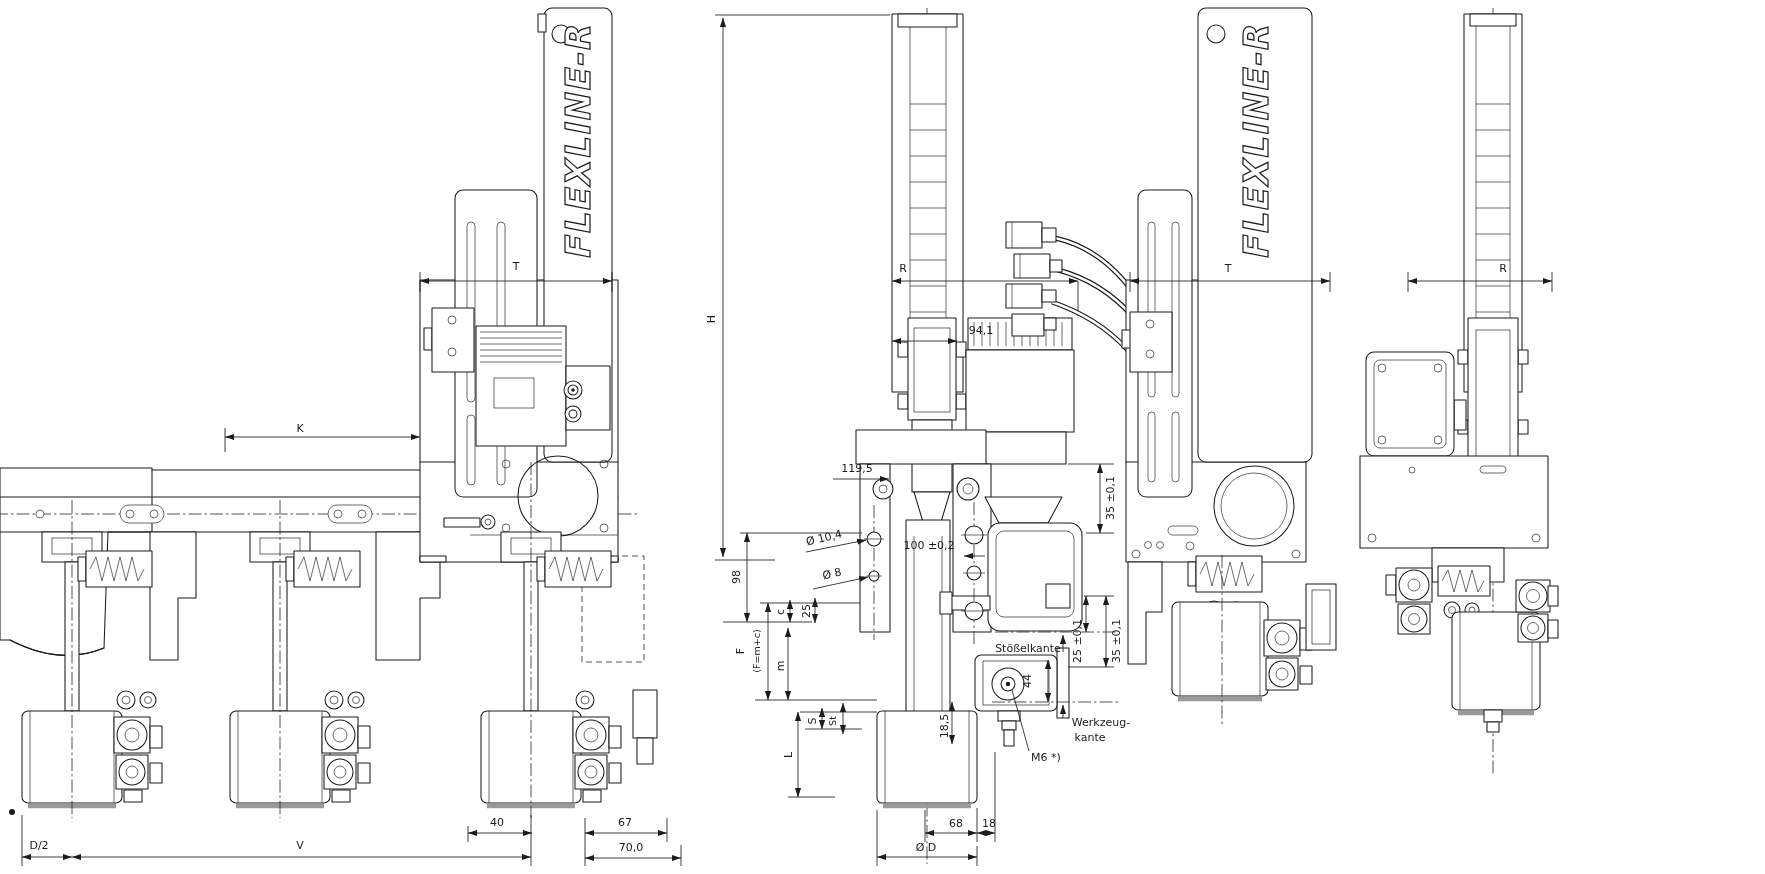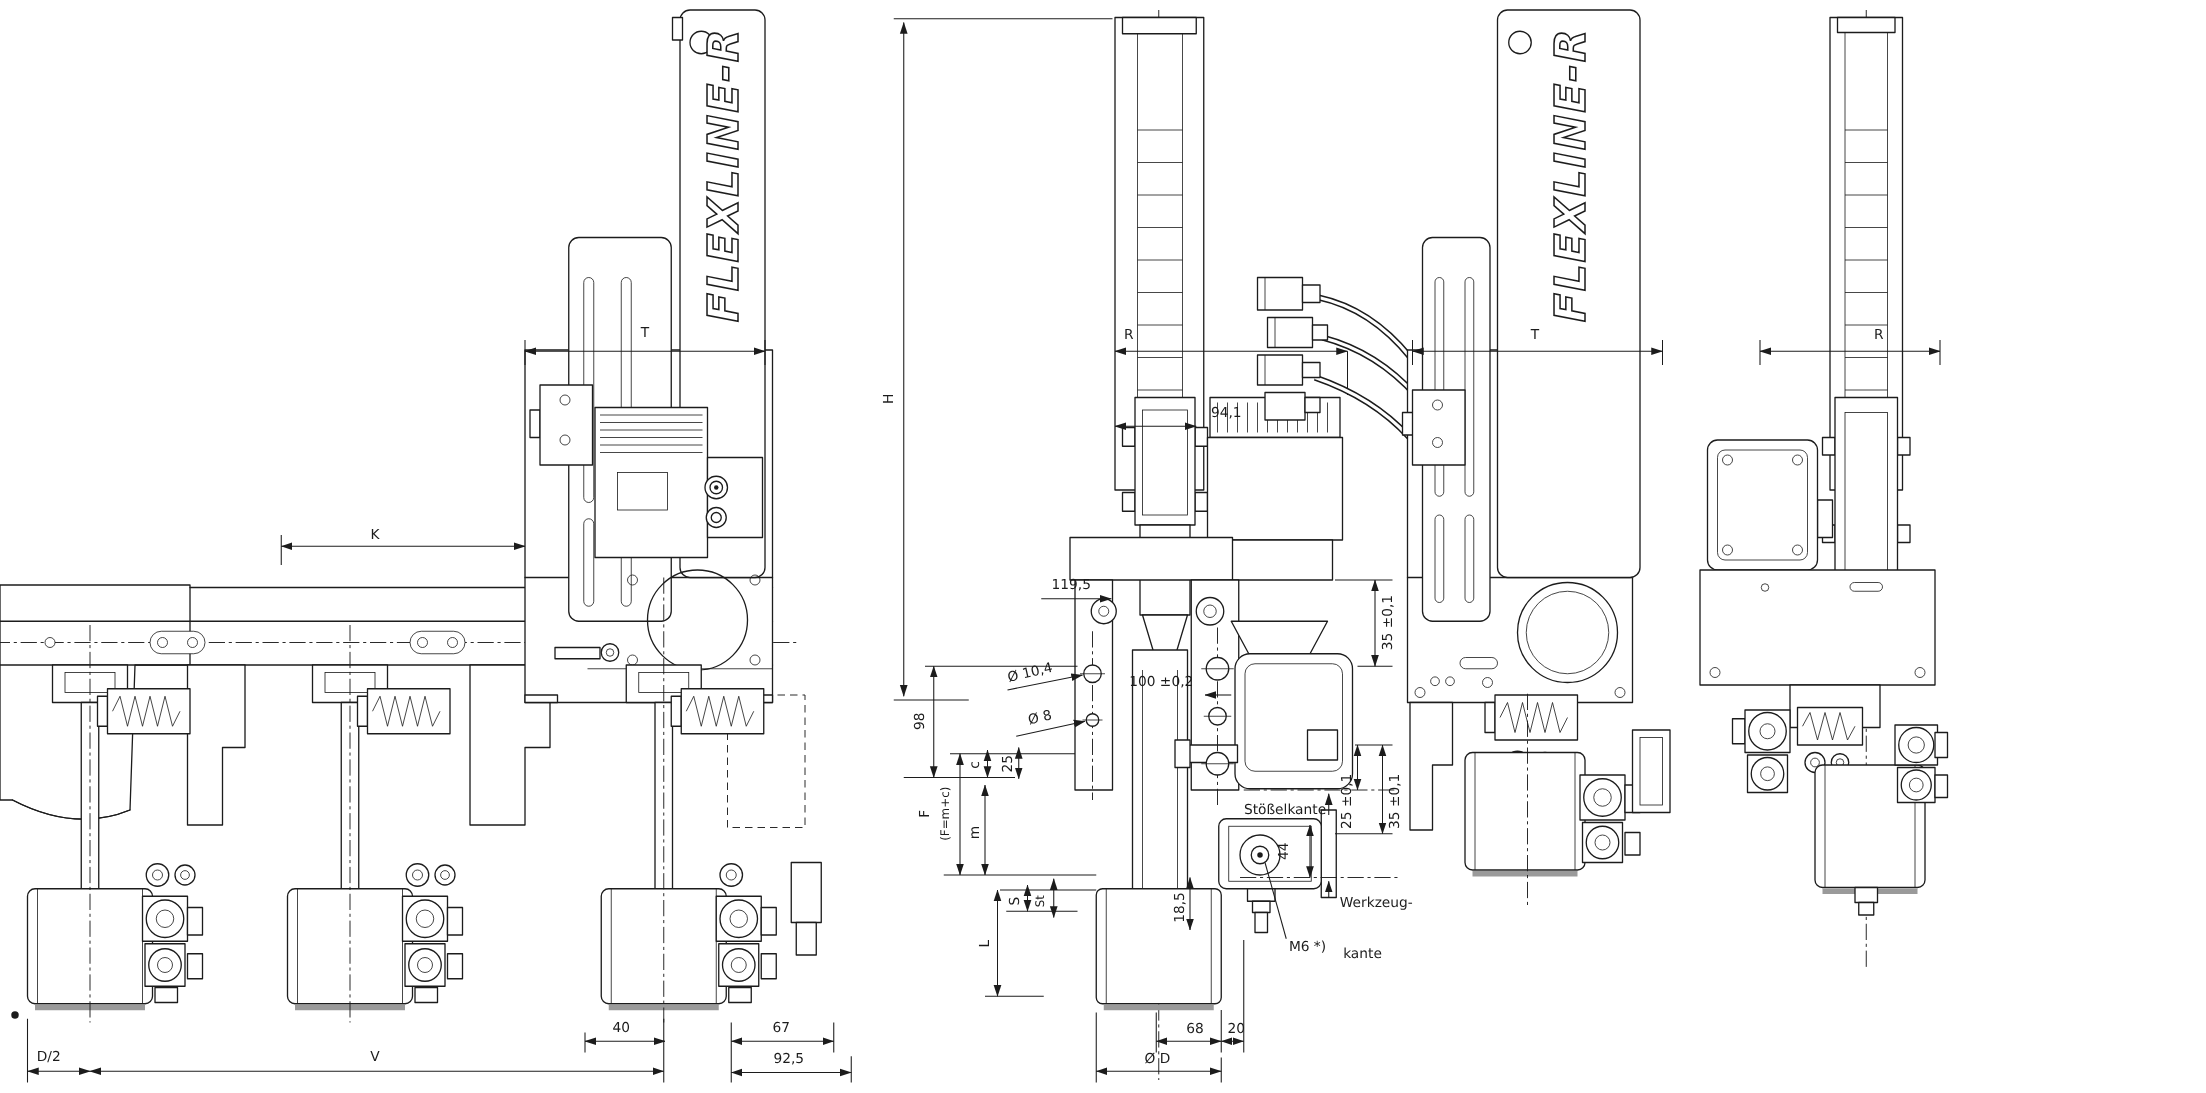--- a/index.html
+++ b/index.html
@@ -506,21 +506,21 @@
   <text class="logo" x="578" y="152" transform="rotate(-90 578 140)">FLEXLINE-R</text>
   <text class="logo" x="1256" y="152" transform="rotate(-90 1256 140)">FLEXLINE-R</text>
 </svg>
 
 <div class="lbl" style="left:300px;top:428px">K</div>
 <div class="lbl" style="left:516px;top:266px">T</div>
 <div class="lbl" style="left:39px;top:845px">D/2</div>
 <div class="lbl" style="left:300px;top:845px">V</div>
 <div class="lbl" style="left:497px;top:822px">40</div>
 <div class="lbl" style="left:625px;top:822px">67</div>
-<div class="lbl" style="left:631px;top:847px">92,5</div>
+<div class="lbl" style="left:631px;top:847px">70,0</div>
 <div class="lbl rot" style="left:711px;top:319px">H</div>
 <div class="lbl" style="left:903px;top:268px">R</div>
 <div class="lbl" style="left:981px;top:330px">94,1</div>
 <div class="lbl" style="left:857px;top:468px">119,5</div>
 <div class="lbl diag" style="left:824px;top:538px">Ø 10,4</div>
 <div class="lbl diag" style="left:832px;top:574px">Ø 8</div>
 <div class="lbl" style="left:929px;top:545px">100  ±0,2</div>
 <div class="lbl rot" style="left:736px;top:577px">98</div>
 <div class="lbl rot" style="left:780px;top:612px">c</div>
 <div class="lbl rot" style="left:806px;top:611px">25</div>
@@ -530,21 +530,21 @@
 <div class="lbl rot" style="left:812px;top:721px">S</div>
 <div class="lbl rot sm" style="left:833px;top:721px">St</div>
 <div class="lbl rot" style="left:788px;top:755px">L</div>
 <div class="lbl" style="left:1028px;top:648px">Stößelkante</div>
 <div class="lbl rot" style="left:1110px;top:498px">35  ±0,1</div>
 <div class="lbl rot" style="left:1077px;top:641px">25  ±0,1</div>
 <div class="lbl rot" style="left:1116px;top:641px">35  ±0,1</div>
 <div class="lbl rot" style="left:1027px;top:681px">44</div>
 <div class="lbl rot" style="left:944px;top:726px">18,5</div>
 <div class="lbl" style="left:1101px;top:722px">Werkzeug-</div>
-<div class="lbl" style="left:1090px;top:763px">kante</div>
+<div class="lbl" style="left:1090px;top:737px">kante</div>
 <div class="lbl" style="left:1046px;top:757px">M6  *)</div>
 <div class="lbl" style="left:956px;top:823px">68</div>
-<div class="lbl" style="left:989px;top:823px">20</div>
+<div class="lbl" style="left:989px;top:823px">18</div>
 <div class="lbl" style="left:926px;top:847px">Ø D</div>
 <div class="lbl" style="left:1228px;top:268px">T</div>
 <div class="lbl" style="left:1503px;top:268px">R</div>
 
 </div>
 
 </body></html>

